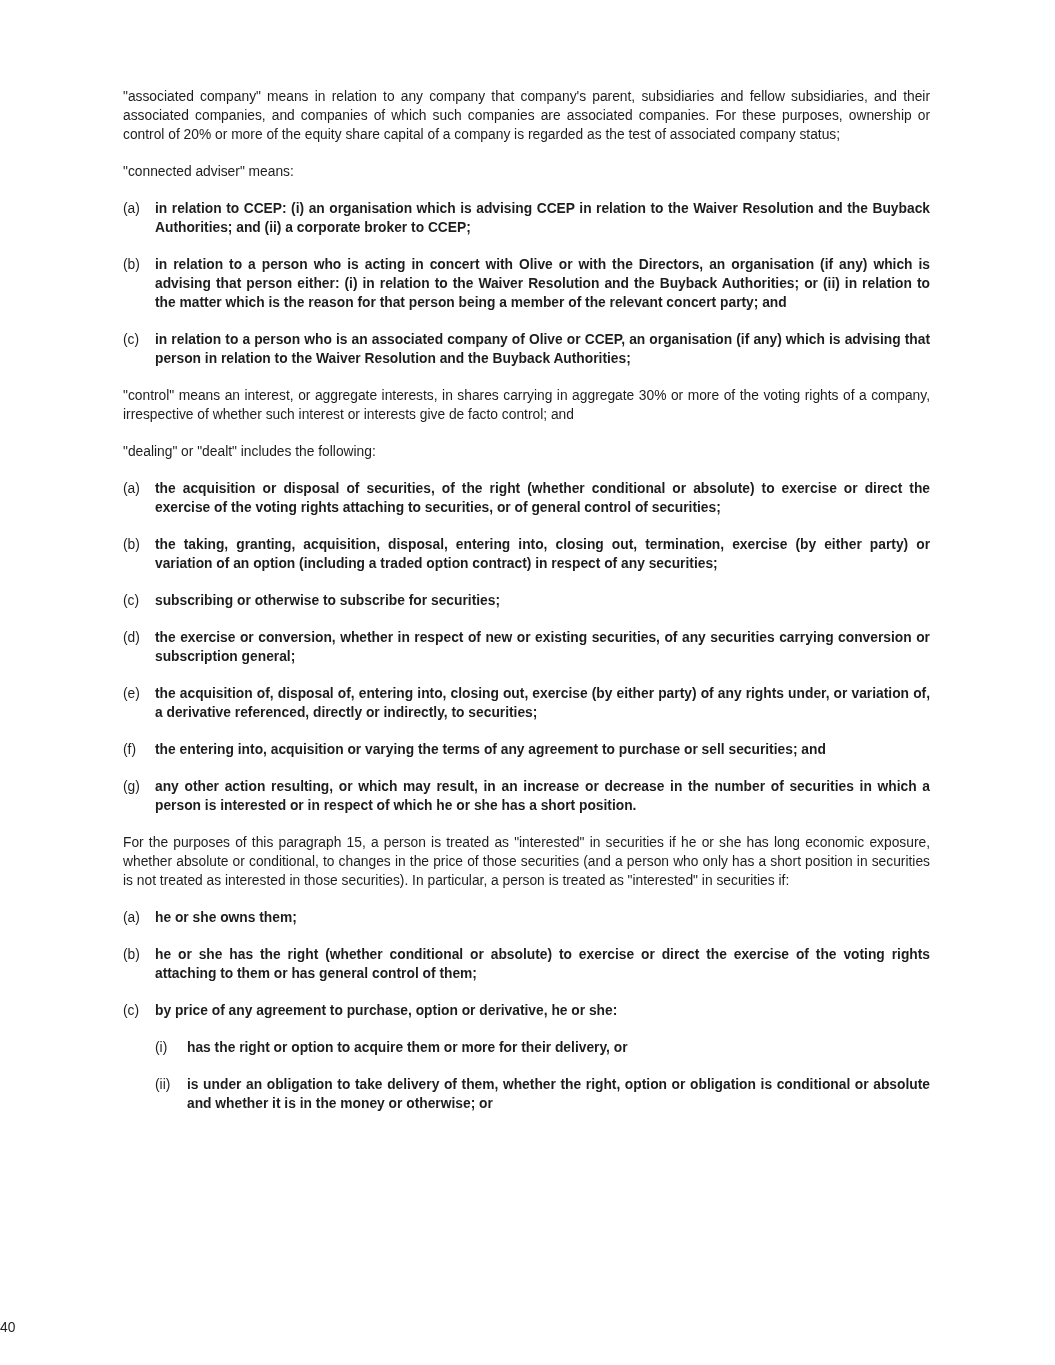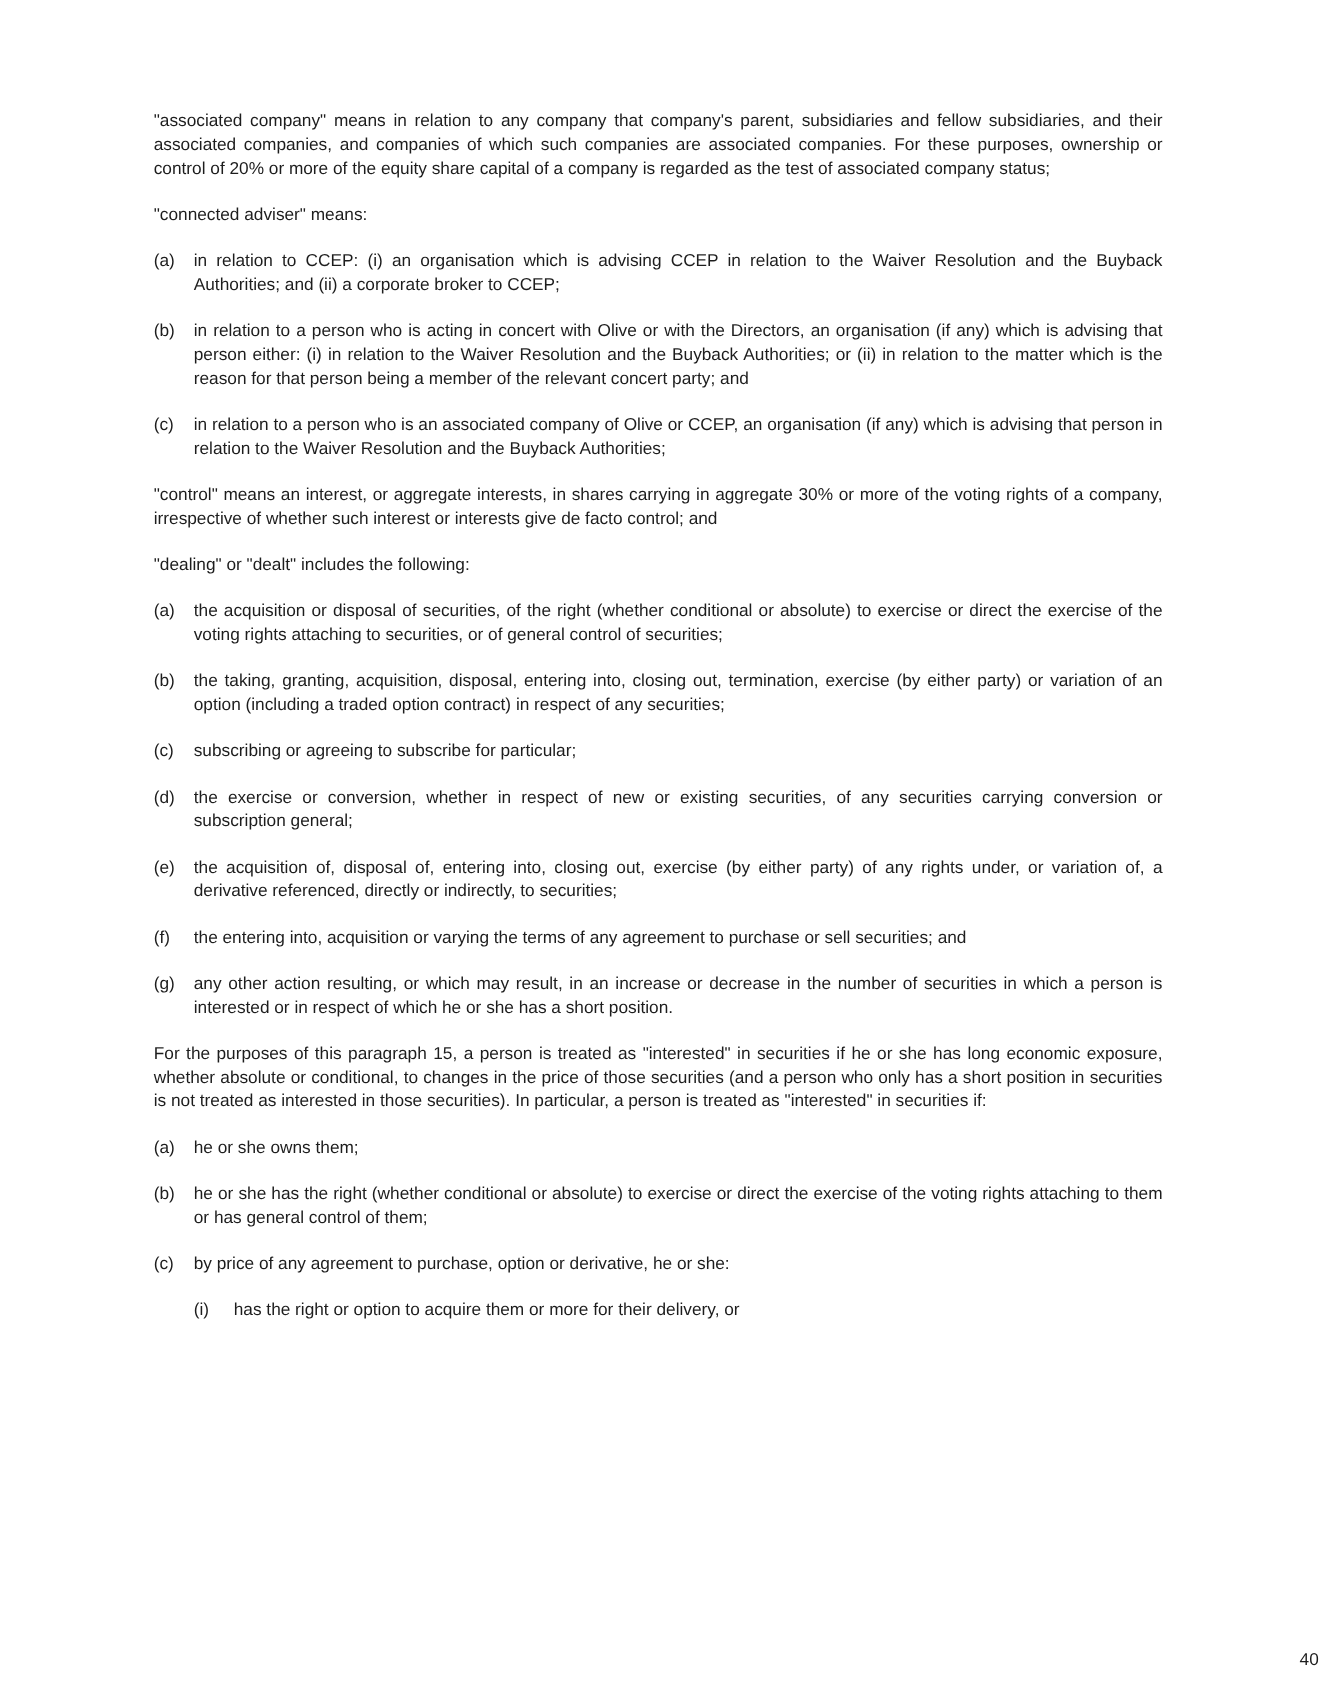--- a/index.html
+++ b/index.html
@@ -17,28 +17,28 @@
   .content {
     position: absolute;
     left: 123px;
     top: 87px;
     width: 807px;
   }
   .block { margin-bottom: 18px; }
   .p { text-align: justify; }
   .li { display: flex; }
   .li .lbl { flex: 0 0 32px; }
-  .li .txt { flex: 1 1 auto; text-align: justify; }
+  .li .txt { flex: 1 1 auto; text-align: justify; font-weight: bold; }
   .li.sub { padding-left: 32px; }
   .footer {
     position: absolute;
     left: 0;
     right: 0;
     top: 1318px;
-    text-align: right;
+    text-align: left;
   }
 </style>
 </head>
 <body>
 
 <div class="page">
   <div class="content">
 
     <div class="block p">"associated company" means in relation to any company that company's parent, subsidiaries and fellow subsidiaries, and their associated companies, and companies of which such companies are associated companies. For these purposes, ownership or control of 20% or more of the equity share capital of a company is regarded as the test of associated company status;</div>
 
@@ -68,21 +68,21 @@
       <span class="txt">the acquisition or disposal of securities, of the right (whether conditional or absolute) to exercise or direct the exercise of the voting rights attaching to securities, or of general control of securities;</span>
     </div>
 
     <div class="block li">
       <span class="lbl">(b)</span>
       <span class="txt">the taking, granting, acquisition, disposal, entering into, closing out, termination, exercise (by either party) or variation of an option (including a traded option contract) in respect of any securities;</span>
     </div>
 
     <div class="block li">
       <span class="lbl">(c)</span>
-      <span class="txt">subscribing or agreeing to subscribe for particular;</span>
+      <span class="txt">subscribing or otherwise to subscribe for securities;</span>
     </div>
 
     <div class="block li">
       <span class="lbl">(d)</span>
       <span class="txt">the exercise or conversion, whether in respect of new or existing securities, of any securities carrying conversion or subscription general;</span>
     </div>
 
     <div class="block li">
       <span class="lbl">(e)</span>
       <span class="txt">the acquisition of, disposal of, entering into, closing out, exercise (by either party) of any rights under, or variation of, a derivative referenced, directly or indirectly, to securities;</span>
@@ -113,17 +113,21 @@
     <div class="block li">
       <span class="lbl">(c)</span>
       <span class="txt">by price of any agreement to purchase, option or derivative, he or she:</span>
     </div>
 
     <div class="block li sub">
       <span class="lbl">(i)</span>
       <span class="txt">has the right or option to acquire them or more for their delivery, or</span>
     </div>
 
+    <div class="block li sub">
+      <span class="lbl">(ii)</span>
+      <span class="txt">is under an obligation to take delivery of them, whether the right, option or obligation is conditional or absolute and whether it is in the money or otherwise; or</span>
+    </div>
 
   </div>
 
   <div class="footer">40</div>
 </div>
 
 </body></html>

